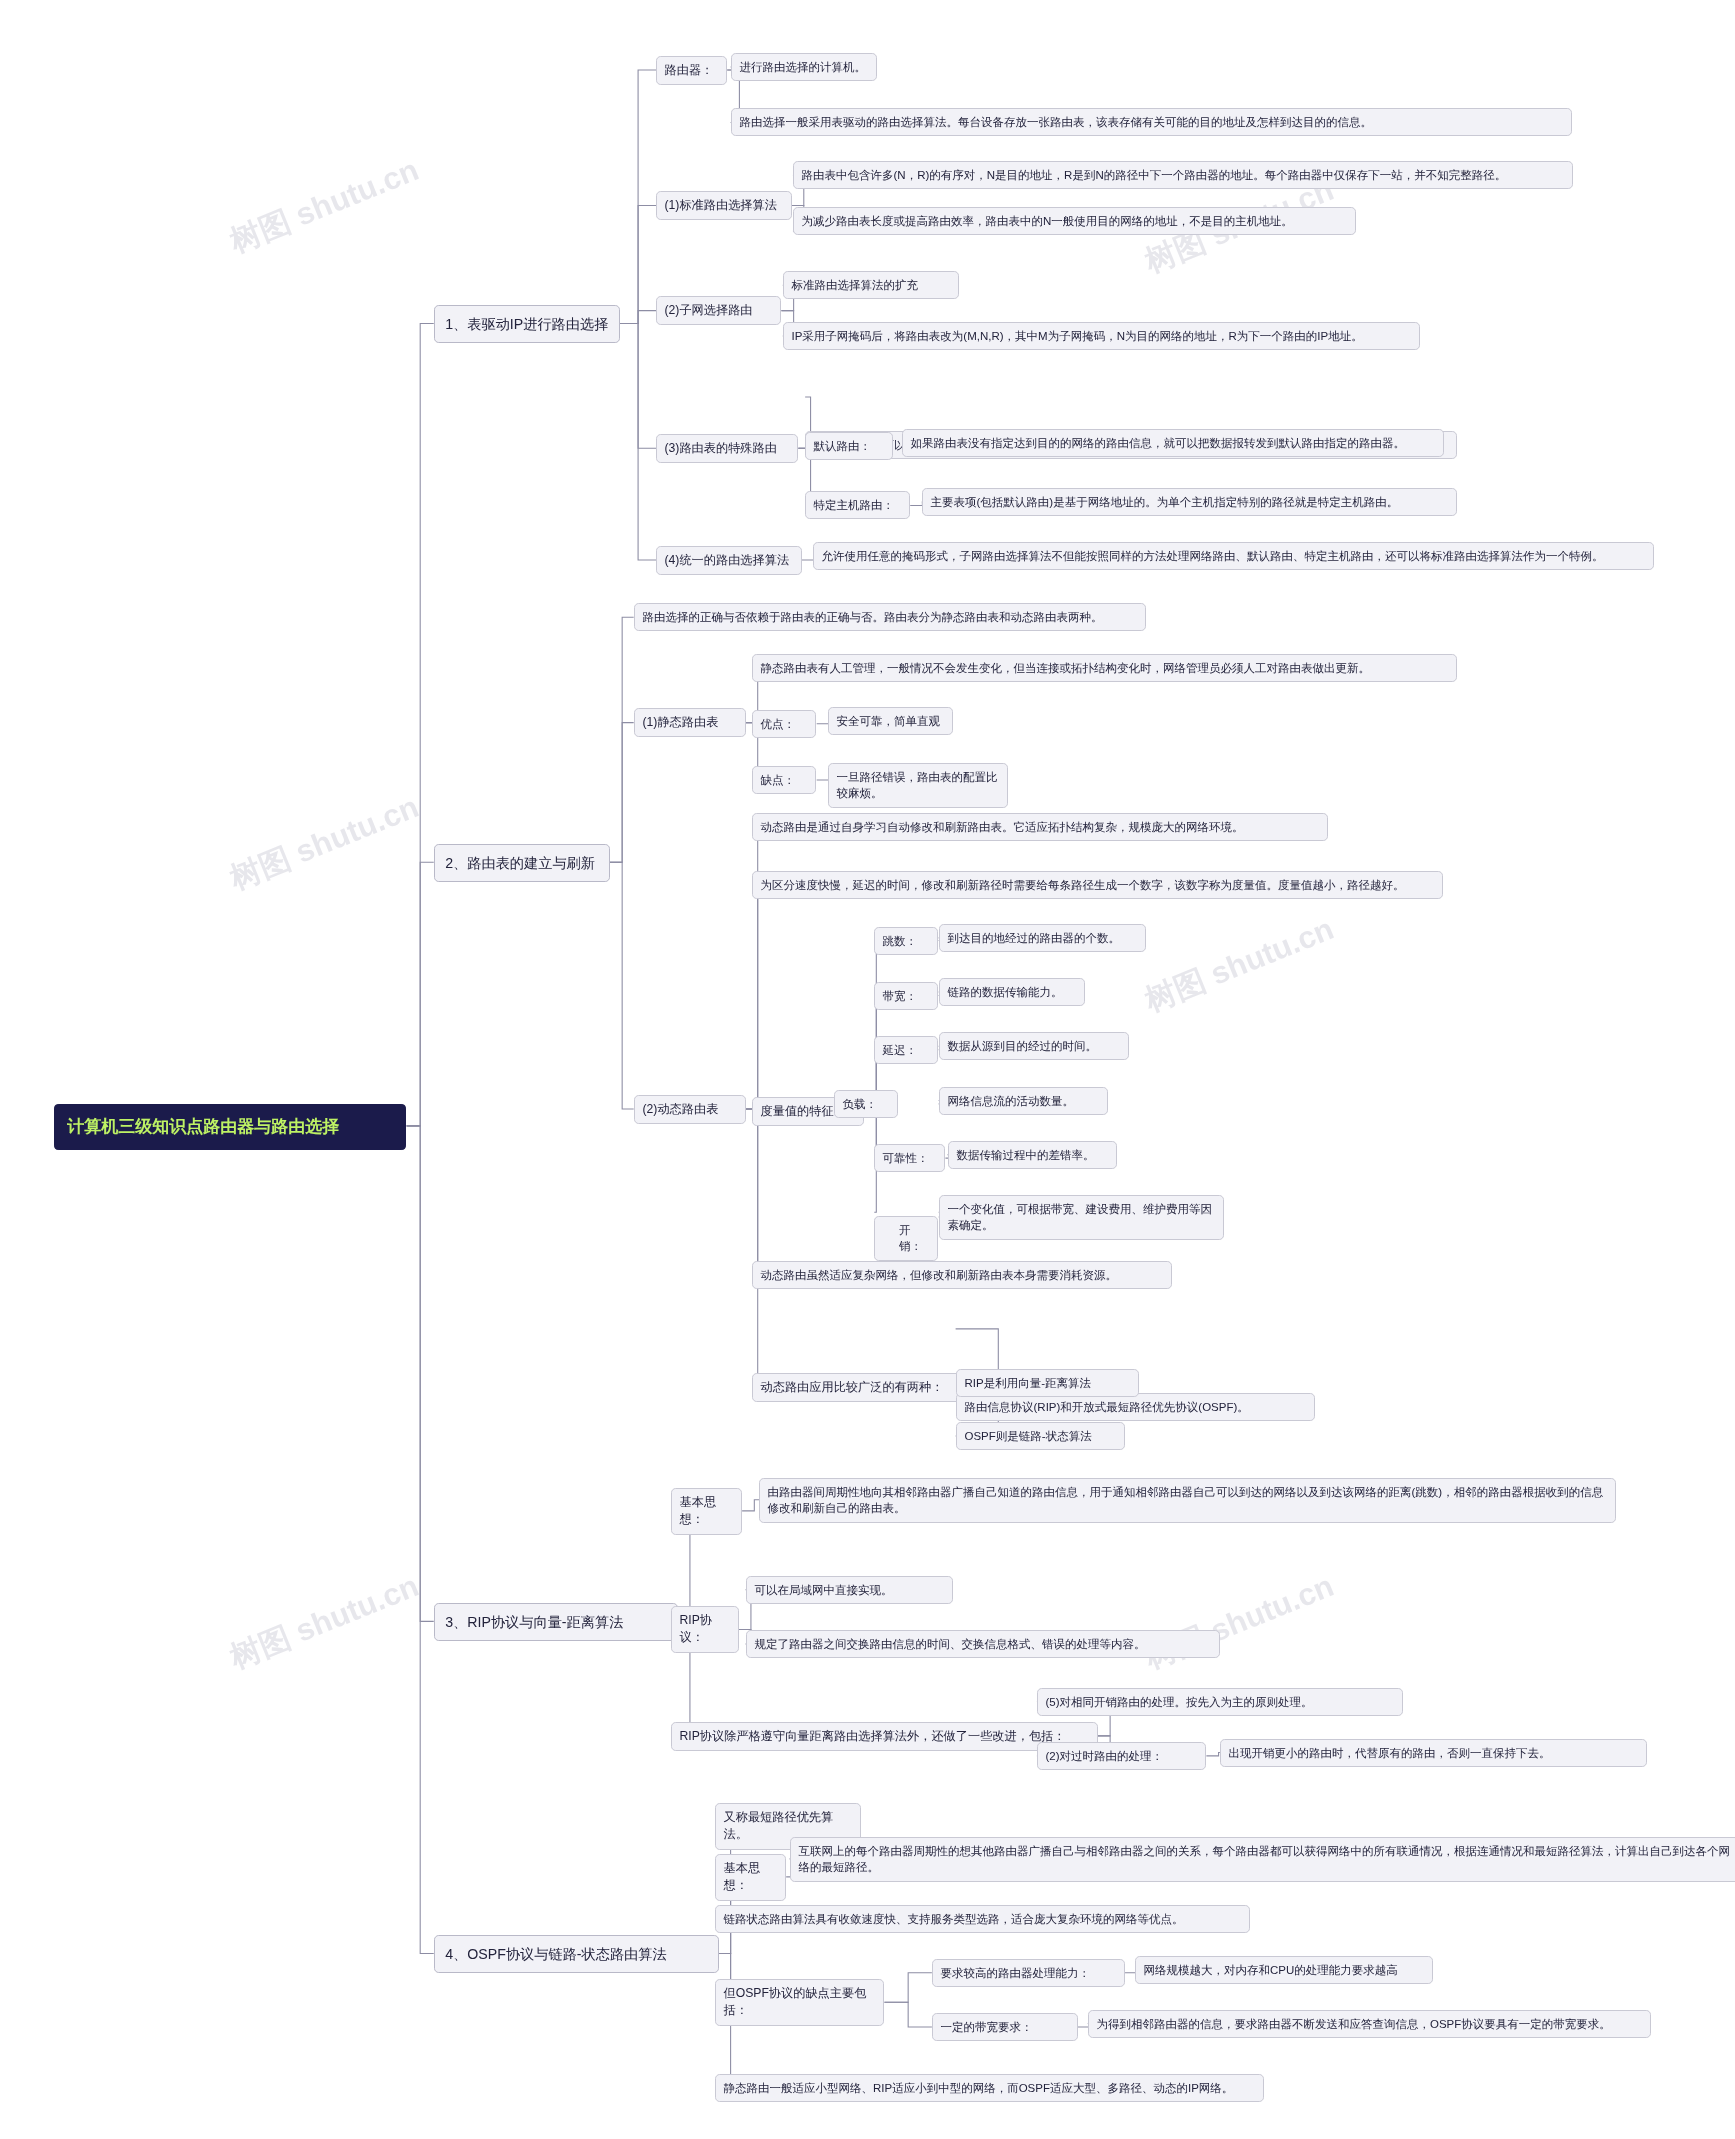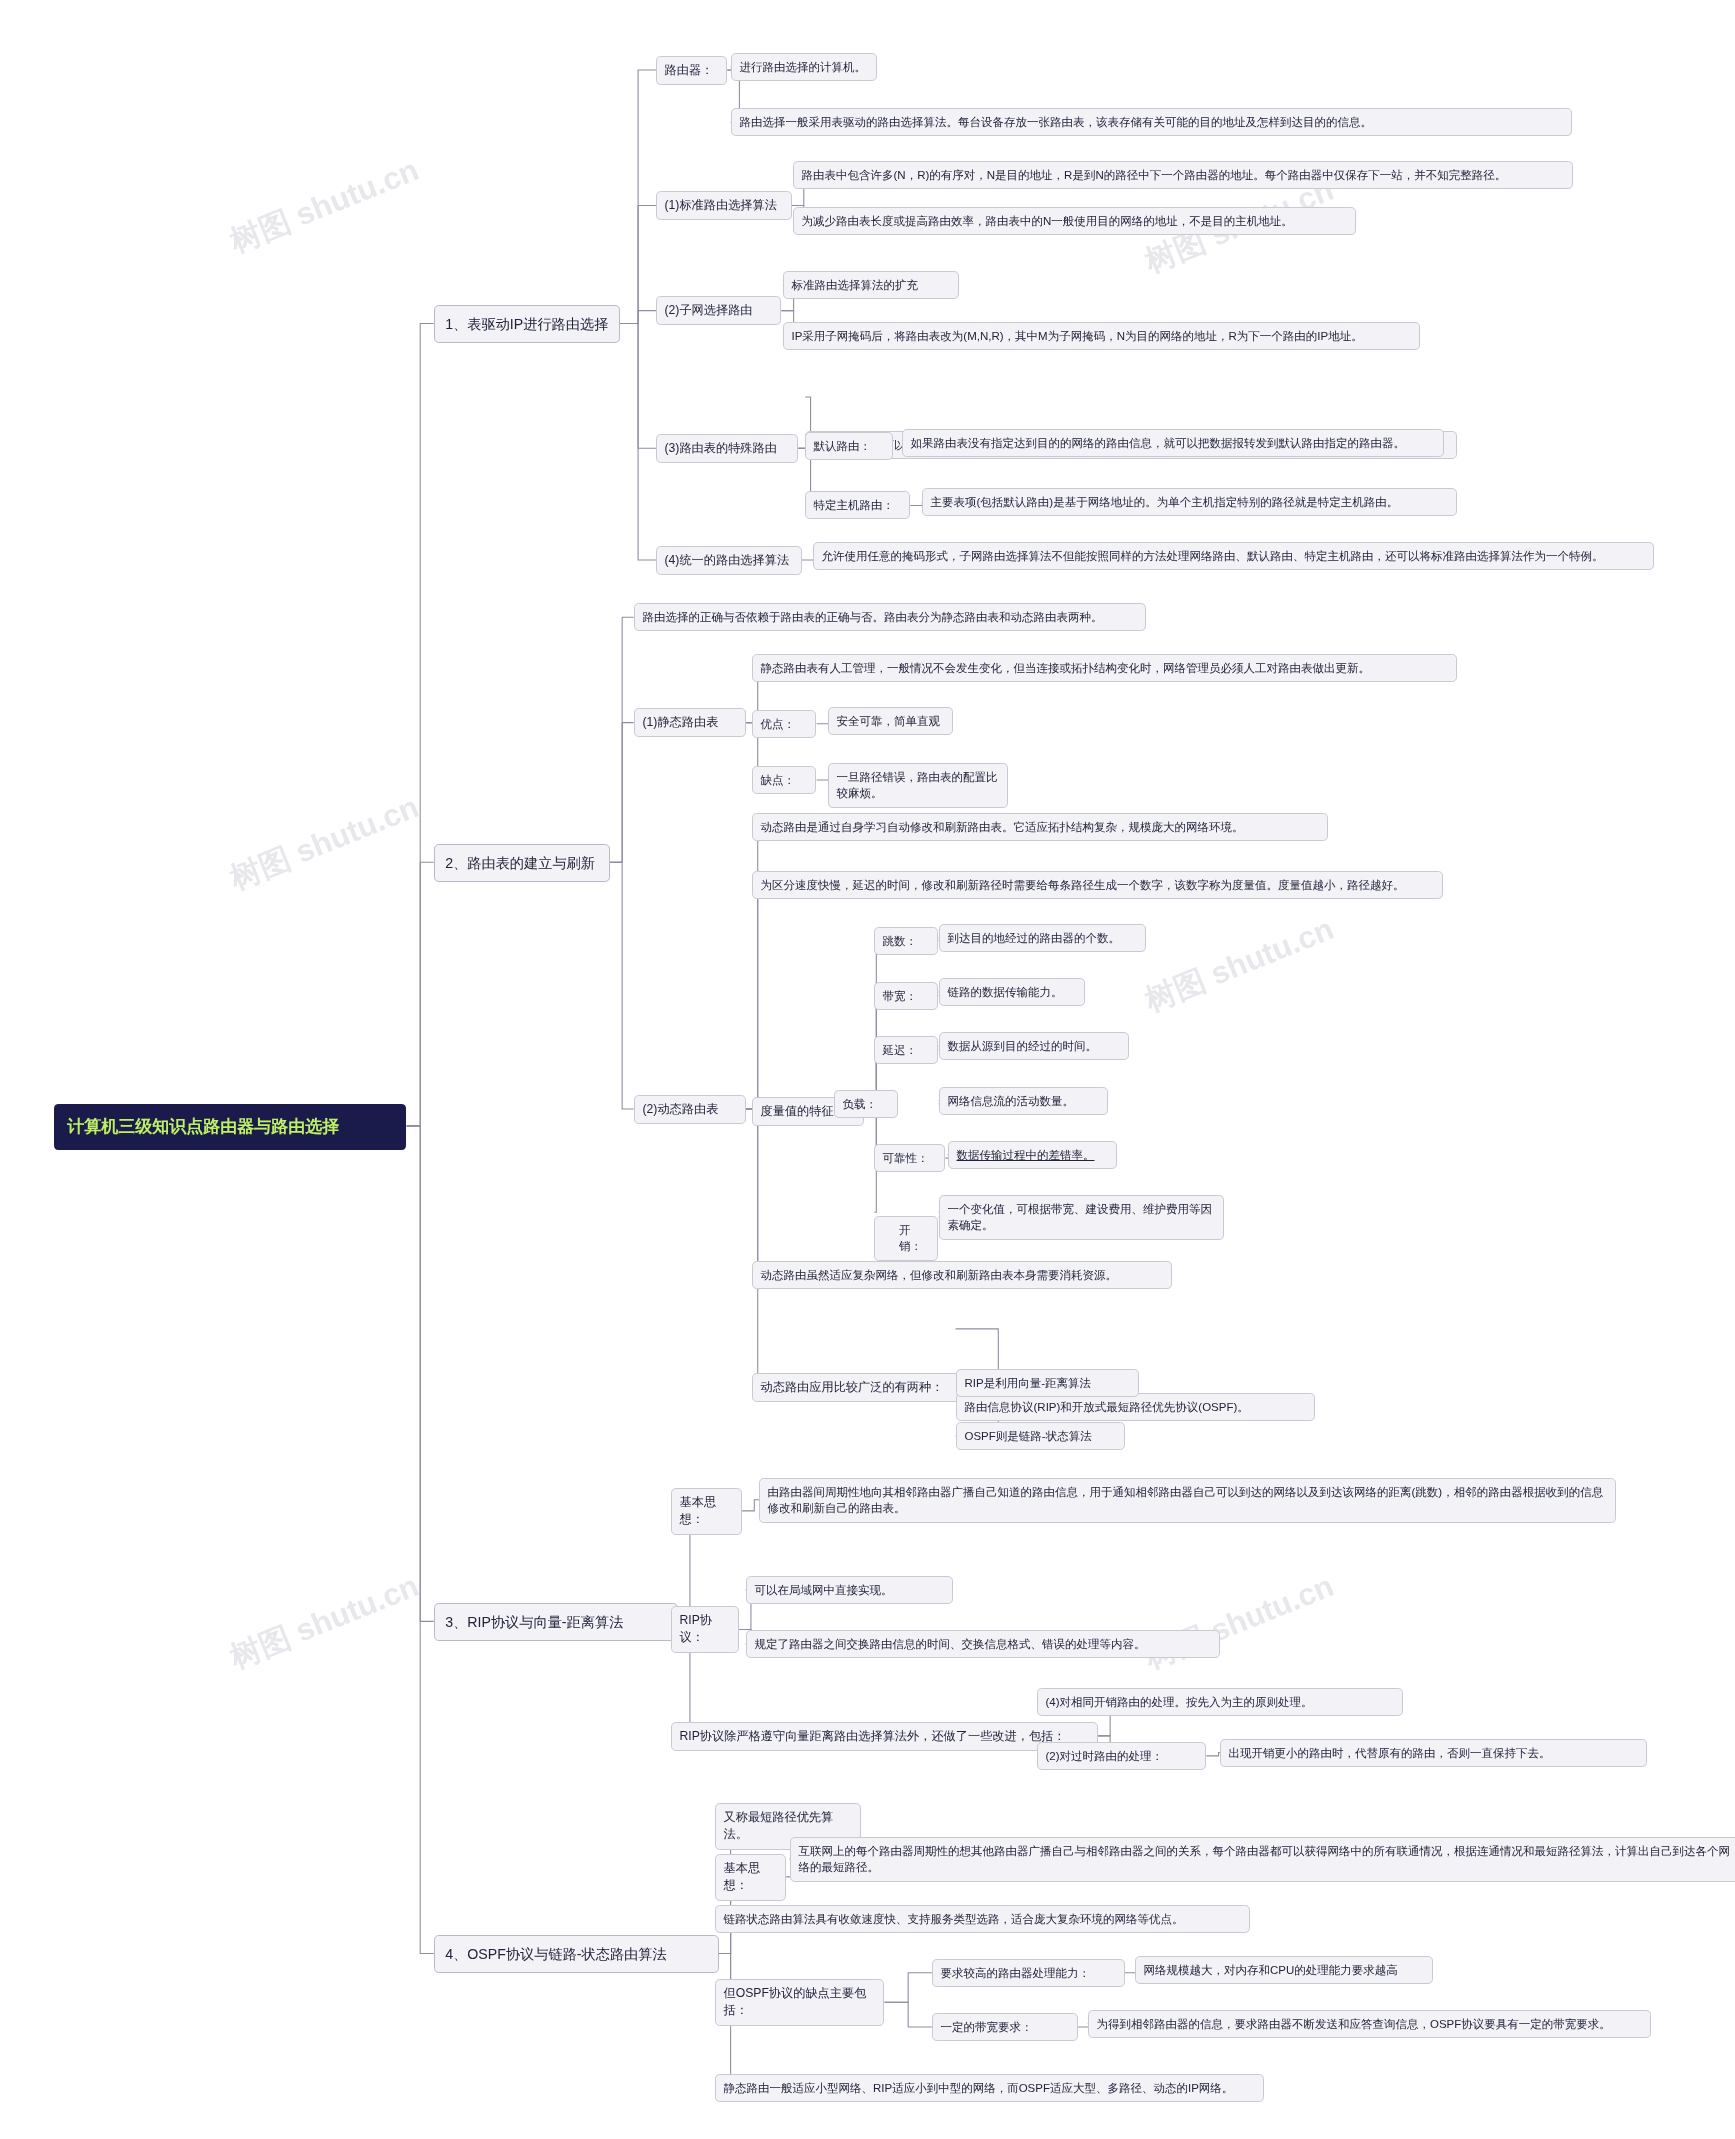--- a/index.html
+++ b/index.html
@@ -164,36 +164,36 @@
     <div class="node lvl2" style="left: 752px; top: 1097px; width: 112px;">度量值的特征：</div>
     <div class="node " style="left: 874px; top: 927px; width: 64px;">跳数：</div>
     <div class="node " style="left: 939px; top: 924px; width: 207px;">到达目的地经过的路由器的个数。</div>
     <div class="node " style="left: 874px; top: 982px; width: 64px;">带宽：</div>
     <div class="node " style="left: 939px; top: 978px; width: 146px;">链路的数据传输能力。</div>
     <div class="node " style="left: 874px; top: 1036px; width: 64px;">延迟：</div>
     <div class="node " style="left: 939px; top: 1032px; width: 190px;">数据从源到目的经过的时间。</div>
     <div class="node " style="left: 834px; top: 1090px; width: 64px;">负载：</div>
     <div class="node " style="left: 939px; top: 1087px; width: 169px;">网络信息流的活动数量。</div>
     <div class="node " style="left: 874px; top: 1144px; width: 71px;">可靠性：</div>
-    <div class="node " style="left: 948px; top: 1141px; width: 169px; text-decoration: underline;">数据传输过程中的差错率。</div>
+    <div class="node " style="left: 948px; top: 1141px; width: 169px;">数据传输过程中的差错率。</div>
     <div class="node " style="left: 874px; top: 1216px; width: 64px; padding-left: 24px;">开销：</div>
     <div class="node " style="left: 939px; top: 1195px; width: 285px;">一个变化值，可根据带宽、建设费用、维护费用等因素确定。</div>
     <div class="node " style="left: 752px; top: 1261px; width: 420px;">动态路由虽然适应复杂网络，但修改和刷新路由表本身需要消耗资源。</div>
     <div class="node lvl2" style="left: 752px; top: 1373px; width: 234px;">动态路由应用比较广泛的有两种：</div>
     <div class="node " style="left: 956px; top: 1393px; width: 359px;">路由信息协议(RIP)和开放式最短路径优先协议(OSPF)。</div>
     <div class="node " style="left: 956px; top: 1369px; width: 183px;">RIP是利用向量-距离算法</div>
     <div class="node " style="left: 956px; top: 1422px; width: 169px;">OSPF则是链路-状态算法</div>
     <div class="node lvl1" style="left: 434px; top: 1603px; width: 244px;">3、RIP协议与向量-距离算法</div>
     <div class="node lvl2" style="left: 671px; top: 1488px; width: 71px;">基本思想：</div>
     <div class="node " style="left: 759px; top: 1478px; width: 857px;">由路由器间周期性地向其相邻路由器广播自己知道的路由信息，用于通知相邻路由器自己可以到达的网络以及到达该网络的距离(跳数)，相邻的路由器根据收到的信息修改和刷新自己的路由表。</div>
     <div class="node lvl2" style="left: 671px; top: 1606px; width: 68px;">RIP协议：</div>
     <div class="node " style="left: 746px; top: 1576px; width: 207px;">可以在局域网中直接实现。</div>
     <div class="node " style="left: 746px; top: 1630px; width: 474px;">规定了路由器之间交换路由信息的时间、交换信息格式、错误的处理等内容。</div>
     <div class="node lvl2" style="left: 671px; top: 1722px; width: 427px;">RIP协议除严格遵守向量距离路由选择算法外，还做了一些改进，包括：</div>
-    <div class="node " style="left: 1037px; top: 1688px; width: 366px;">(4)对相同开销路由的处理。按先入为主的原则处理。</div>
+    <div class="node " style="left: 1037px; top: 1688px; width: 366px;">(5)对相同开销路由的处理。按先入为主的原则处理。</div>
     <div class="node " style="left: 1037px; top: 1742px; width: 169px;">(2)对过时路由的处理：</div>
     <div class="node " style="left: 1220px; top: 1739px; width: 427px;">出现开销更小的路由时，代替原有的路由，否则一直保持下去。</div>
     <div class="node lvl1" style="left: 434px; top: 1935px; width: 285px;">4、OSPF协议与链路-状态路由算法</div>
     <div class="node lvl2" style="left: 715px; top: 1803px; width: 146px;">又称最短路径优先算法。</div>
     <div class="node lvl2" style="left: 715px; top: 1854px; width: 71px;">基本思想：</div>
     <div class="node " style="left: 790px; top: 1837px; width: 952px;">互联网上的每个路由器周期性的想其他路由器广播自己与相邻路由器之间的关系，每个路由器都可以获得网络中的所有联通情况，根据连通情况和最短路径算法，计算出自己到达各个网络的最短路径。</div>
     <div class="node " style="left: 715px; top: 1905px; width: 535px;">链路状态路由算法具有收敛速度快、支持服务类型选路，适合庞大复杂环境的网络等优点。</div>
     <div class="node lvl2" style="left: 715px; top: 1979px; width: 169px;">但OSPF协议的缺点主要包括：</div>
     <div class="node " style="left: 932px; top: 1959px; width: 193px;">要求较高的路由器处理能力：</div>
     <div class="node " style="left: 1135px; top: 1956px; width: 298px;">网络规模越大，对内存和CPU的处理能力要求越高</div>

